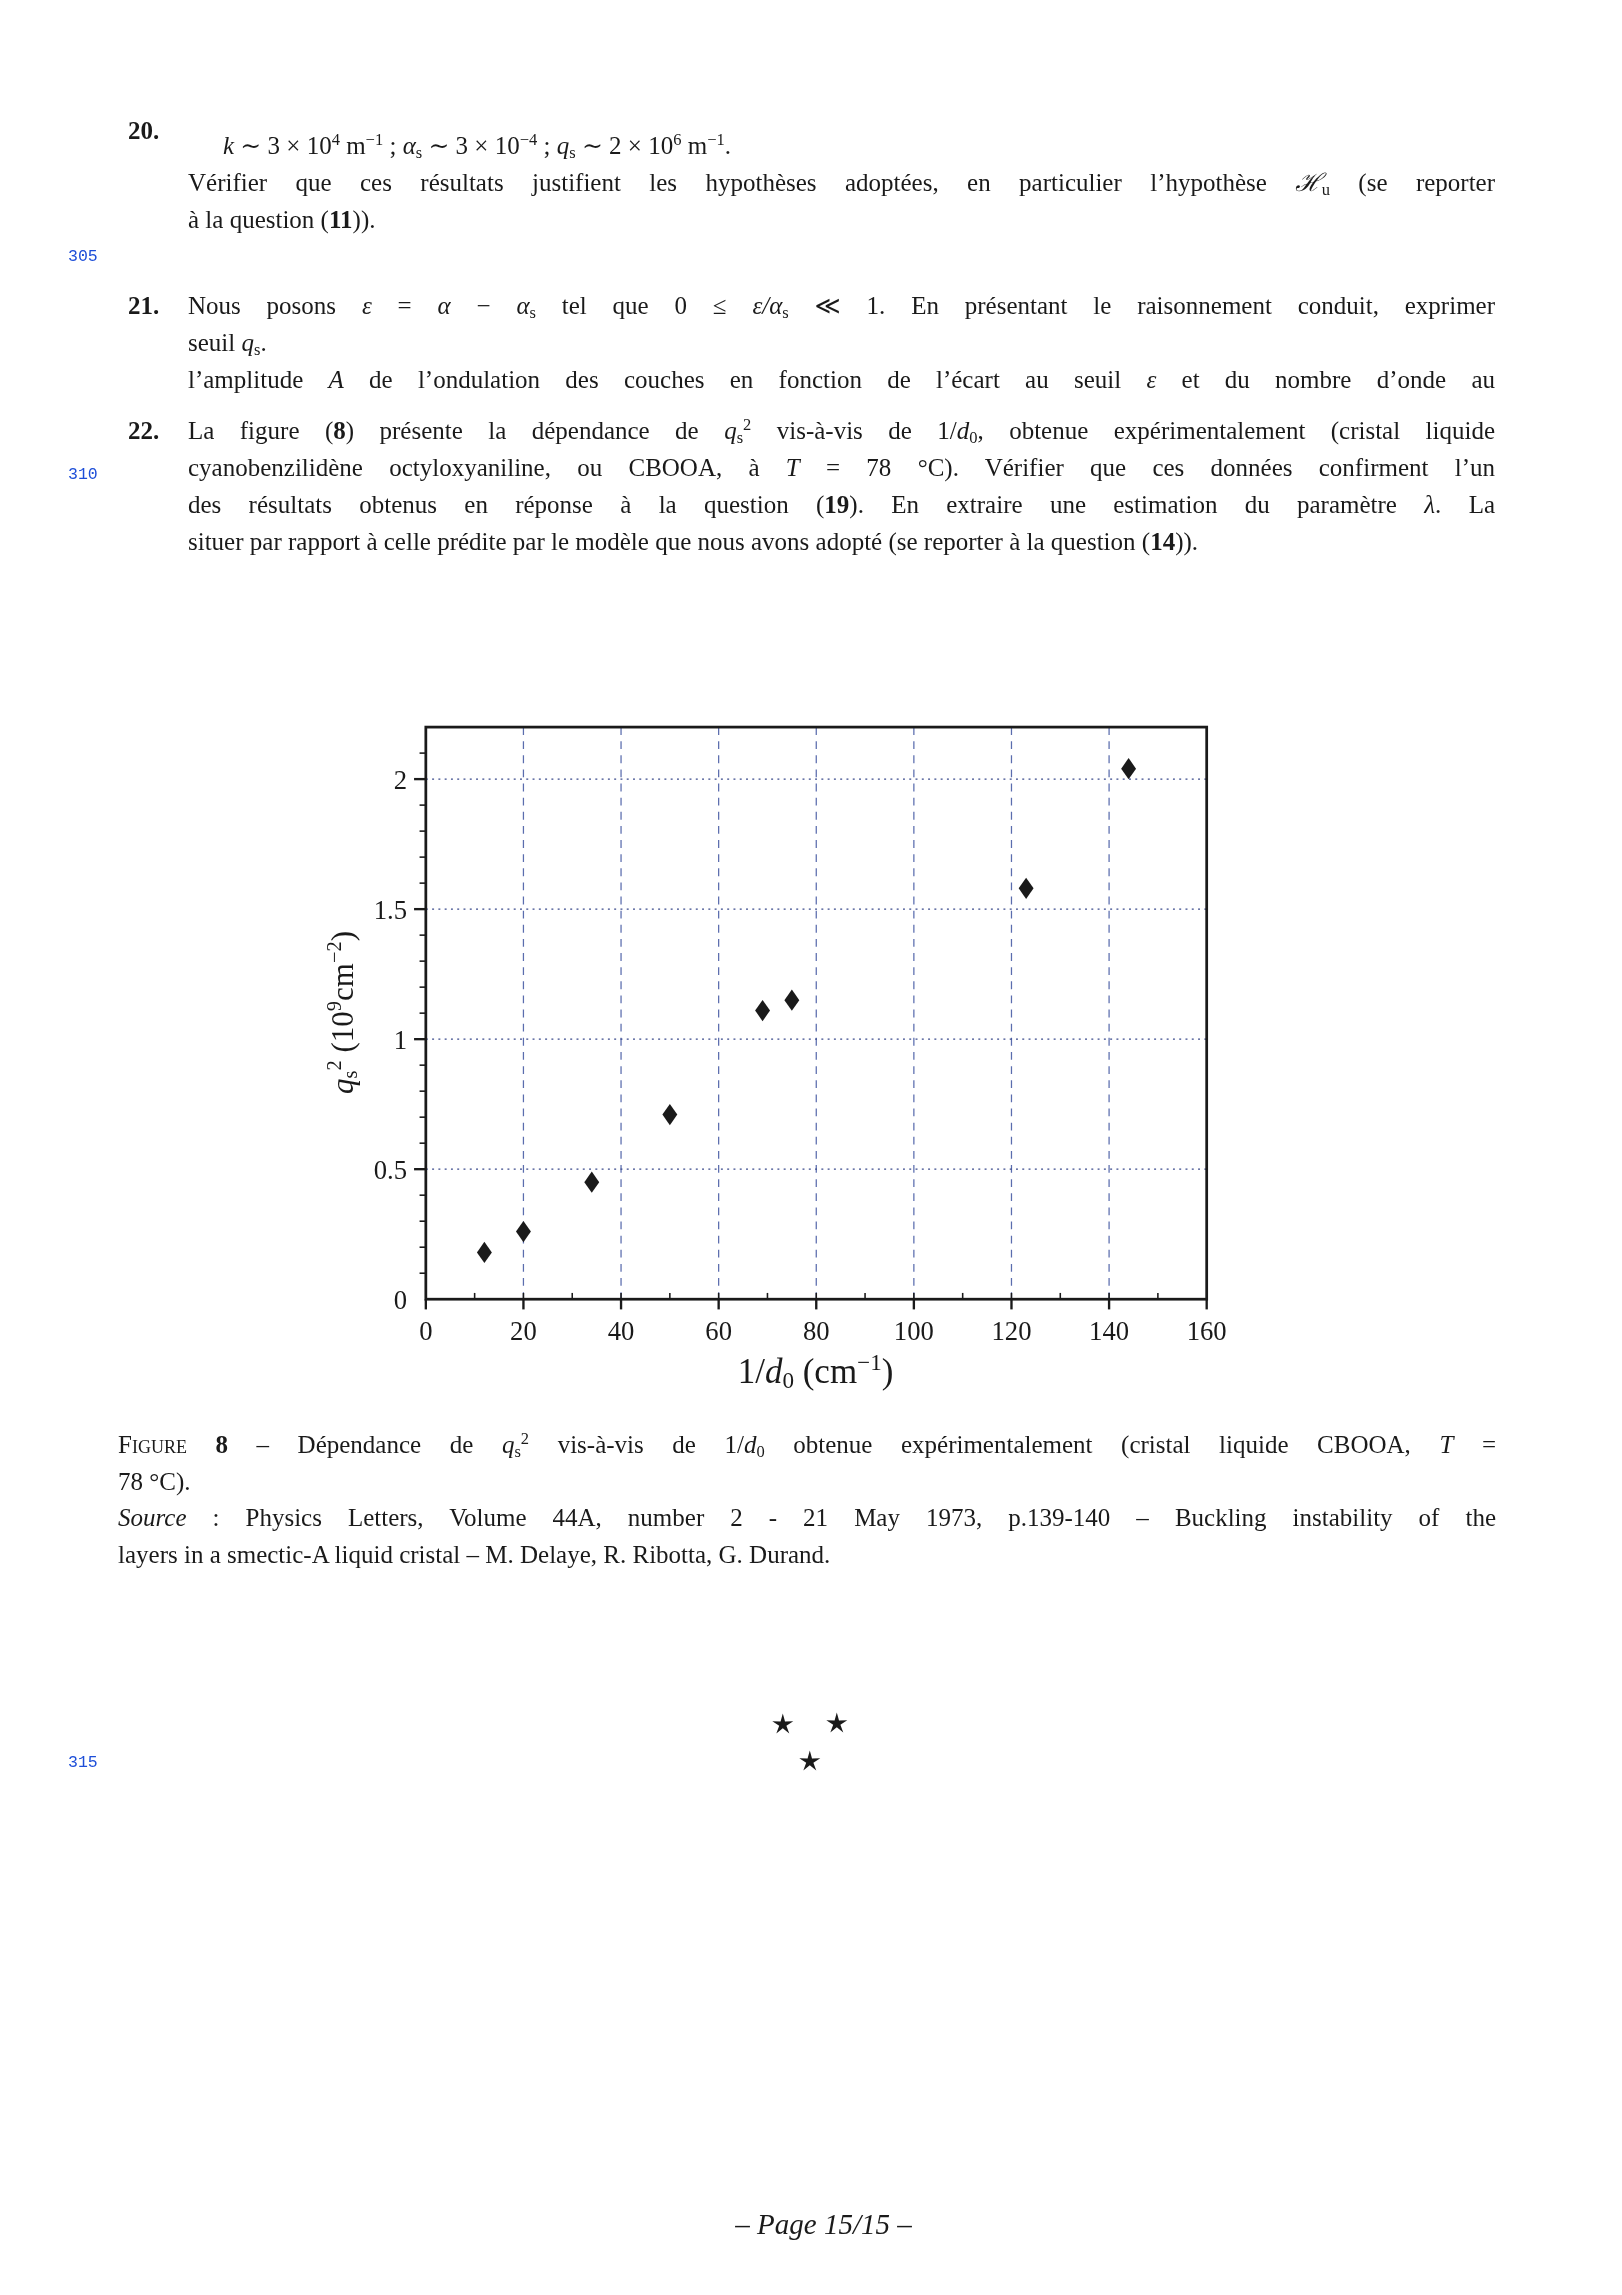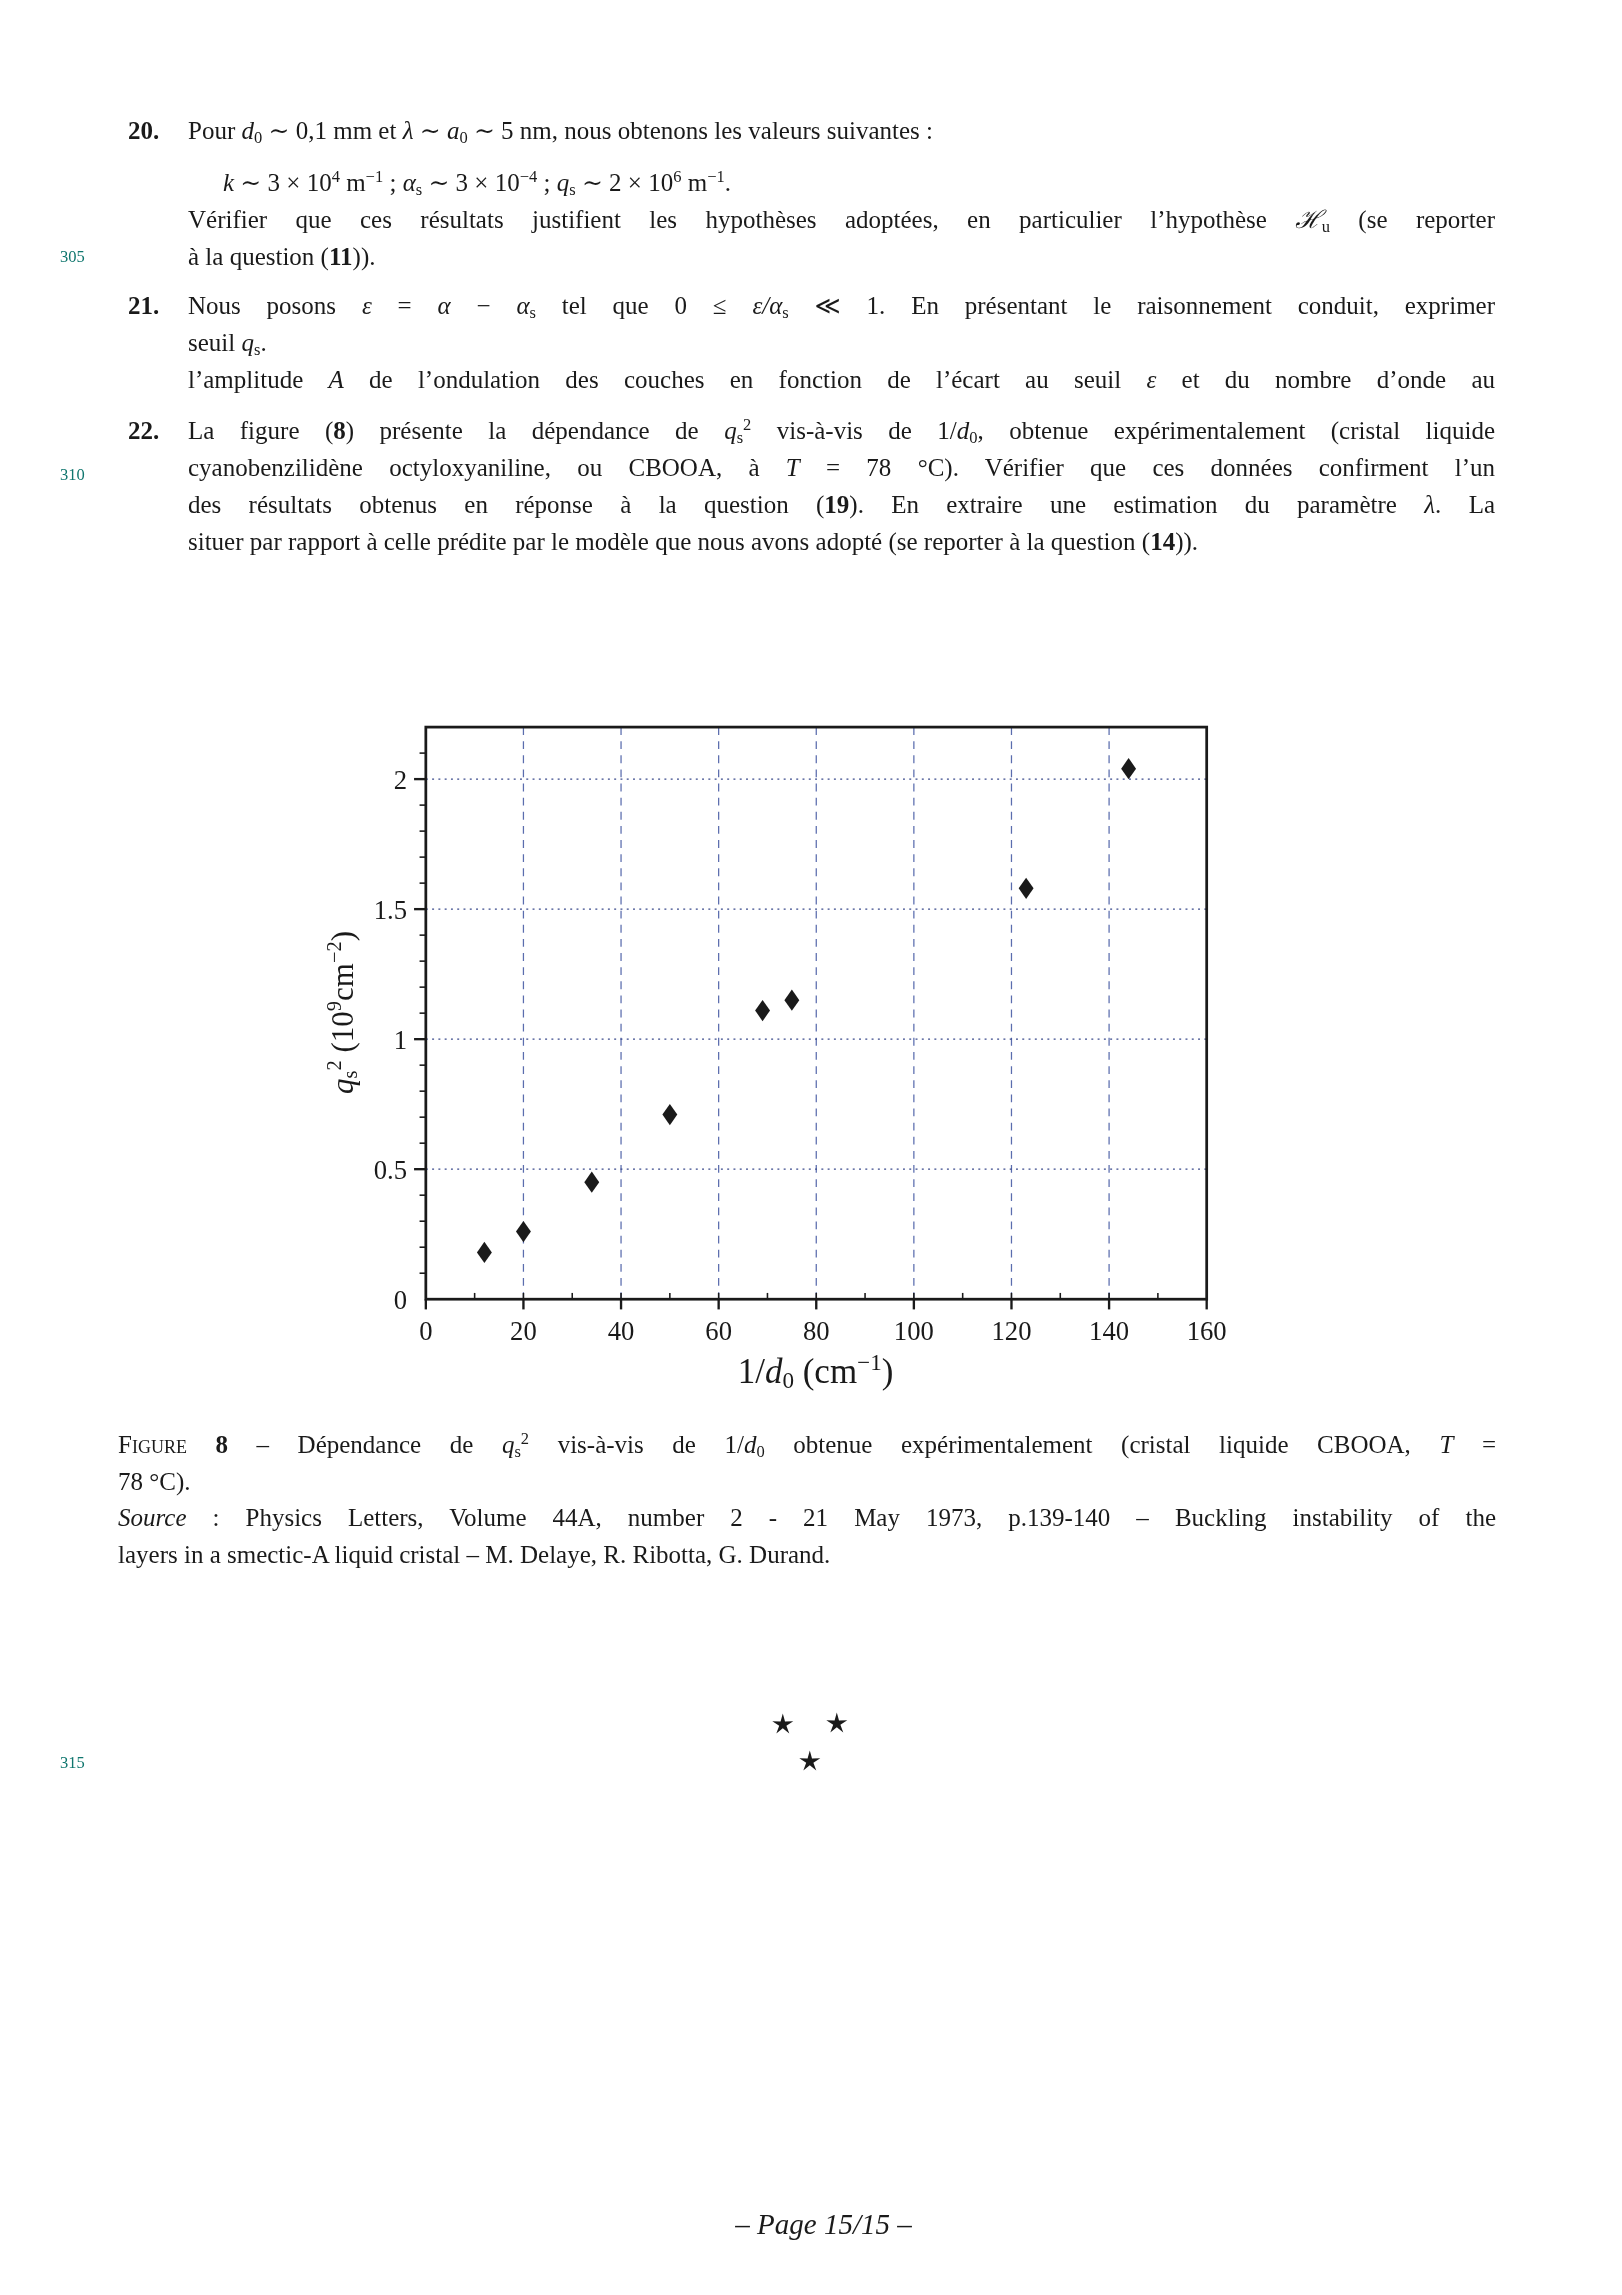--- a/index.html
+++ b/index.html
@@ -20,23 +20,23 @@
   .line.j{text-align:justify;text-align-last:justify;}
   .line.l{text-align:left;}
   .line.e{margin-left:35px;margin-top:15px;}
   .seg-i{font-style:italic;}
   .seg-b{font-weight:bold;margin-top:36px;}
   .seg-sc{font-variant:small-caps;}
   .seg-sub{font-size:66%;vertical-align:-0.22em;line-height:0;}
   .seg-sup{font-size:66%;vertical-align:0.55em;line-height:0;}
   
   .lineno{
-    position:absolute;left:60px;
-    font-family:Liberation Serif, serif;
-    font-size:16.5px;color:#0f766e;
+    position:absolute;left:68px;
+    font-family:Liberation Mono, monospace;
+    font-size:16.5px;color:#1d4ed8;
   }
   
   .chart-svg{position:absolute;left:314px;top:691px;}
   .chart-svg text{
     font-family:"Liberation Serif","DejaVu Serif",serif;
     fill:#1a1a1a;
   }
   .axis-title-x{
     position:absolute;left:425px;top:1352px;width:781px;
     text-align:center;font-size:35px;
@@ -63,21 +63,20 @@
 
 <div class="page">
 
   <div class="lineno" style="top:247px">305</div>
   <div class="lineno" style="top:465px">310</div>
   <div class="lineno" style="top:1753px">315</div>
 
   <div class="tblock item" style="top:112px">
     <span class="ilabel">20.</span>
     <div>
-        <div class="line l"><span>Pour </span><span class="seg-i">d</span><span class="seg-sub">0</span><span> ∼ 0,1 mm et </span><span class="seg-i">λ</span><span> ∼ </span><span class="seg-i">a</span><span class="seg-sub">0</span><span> ∼ 5 nm, nous obtenons les valeurs suivantes :</span></div>
         <div class="line l e"><span class="seg-i">k</span><span> ∼ 3 × 10</span><span class="seg-sup">4</span><span> m</span><span class="seg-sup">−1</span><span> ; </span><span class="seg-i">α</span><span class="seg-sub">s</span><span> ∼ 3 × 10</span><span class="seg-sup">−4</span><span> ; </span><span class="seg-i">q</span><span class="seg-sub">s</span><span> ∼ 2 × 10</span><span class="seg-sup">6</span><span> m</span><span class="seg-sup">−1</span><span>.</span></div>
         <div class="line j"><span>Vérifier que ces résultats justifient les hypothèses adoptées, en particulier l’hypothèse </span><span class="seg-i">ℋ</span><span class="seg-sub">u</span><span> (se reporter</span></div>
         <div class="line l"><span>à la question (</span><span class="seg-b">11</span><span>)).</span></div>
       </div>
   </div>
 
   <div class="tblock item" style="top:287px">
     <span class="ilabel">21.</span>
     <div>
         <div class="line j"><span>Nous posons </span><span class="seg-i">ε</span><span> = </span><span class="seg-i">α</span><span> − </span><span class="seg-i">α</span><span class="seg-sub">s</span><span> tel que 0 ≤ </span><span class="seg-i">ε/α</span><span class="seg-sub">s</span><span> ≪ 1. En présentant le raisonnement conduit, exprimer</span></div>

